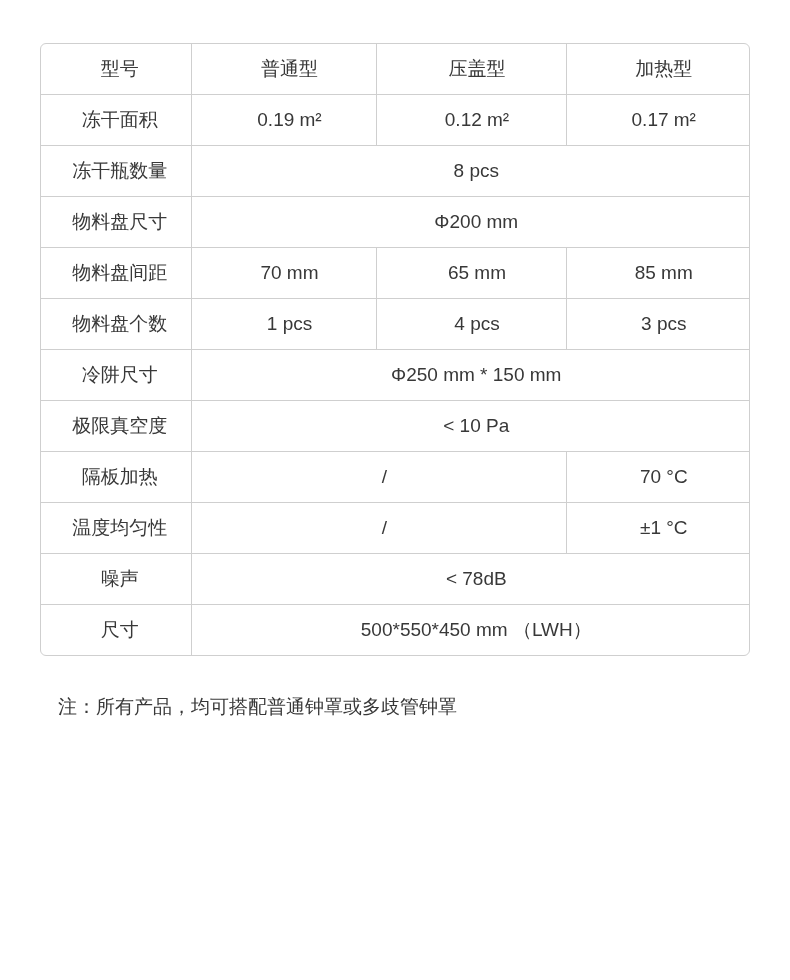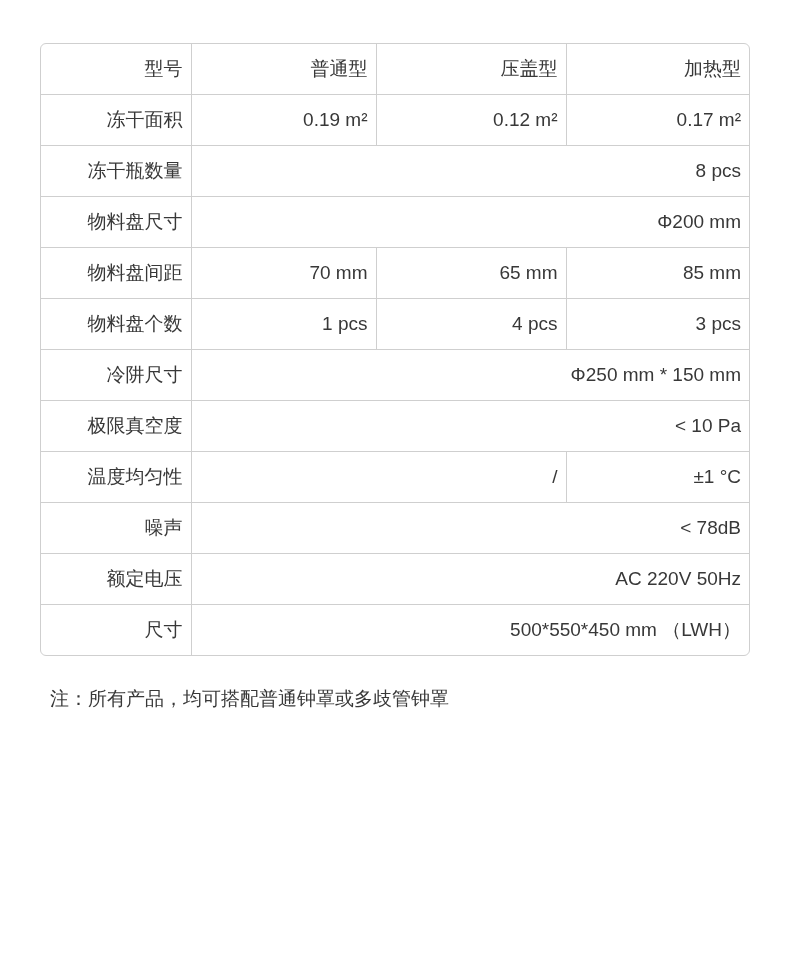--- a/index.html
+++ b/index.html
@@ -32,38 +32,38 @@
     border-collapse: collapse;
     font-size: 19px;
     color: #383838;
   }
   table.spec th,
   table.spec td {
     height: 50px;
     padding: 0 8px 0 20px;
     border-right: 1px solid #cfcfcf;
     border-bottom: 1px solid #cfcfcf;
-    text-align: right;
+    text-align: center;
     vertical-align: middle;
     font-weight: 400;
     white-space: nowrap;
     overflow: hidden;
   }
   table.spec th:last-child,
   table.spec td:last-child {
     border-right: none;
   }
   table.spec tbody tr:last-child td {
     border-bottom: none;
   }
   table.spec .label {
     padding-left: 16px;
   }
   .note {
-    margin: 8px;
+    margin: 16px;
     padding: 22px 0 0 2px;
     font-size: 19px;
     color: #383838;
   }
 </style>
 </head>
 <body>
 
 <div class="page">
 
@@ -112,31 +112,32 @@
           </tr>
           <tr>
             <td class="label">冷阱尺寸</td>
             <td colspan="3">Φ250 mm * 150 mm</td>
           </tr>
           <tr>
             <td class="label">极限真空度</td>
             <td colspan="3">&lt; 10 Pa</td>
           </tr>
           <tr>
+            <td class="label">隔板加热</td>
+            <td colspan="2">/</td>
+            <td colspan="1">70 °C</td>
+          </tr>
+          <tr>
             <td class="label">温度均匀性</td>
             <td colspan="2">/</td>
             <td colspan="1">±1 °C</td>
           </tr>
           <tr>
             <td class="label">噪声</td>
             <td colspan="3">&lt; 78dB</td>
-          </tr>
-          <tr>
-            <td class="label">额定电压</td>
-            <td colspan="3">AC 220V 50Hz</td>
           </tr>
           <tr>
             <td class="label">尺寸</td>
             <td colspan="3">500*550*450 mm （LWH）</td>
           </tr>
         </tbody>
     </table>
   </div>
 
   <p class="note">注：所有产品，均可搭配普通钟罩或多歧管钟罩</p>

